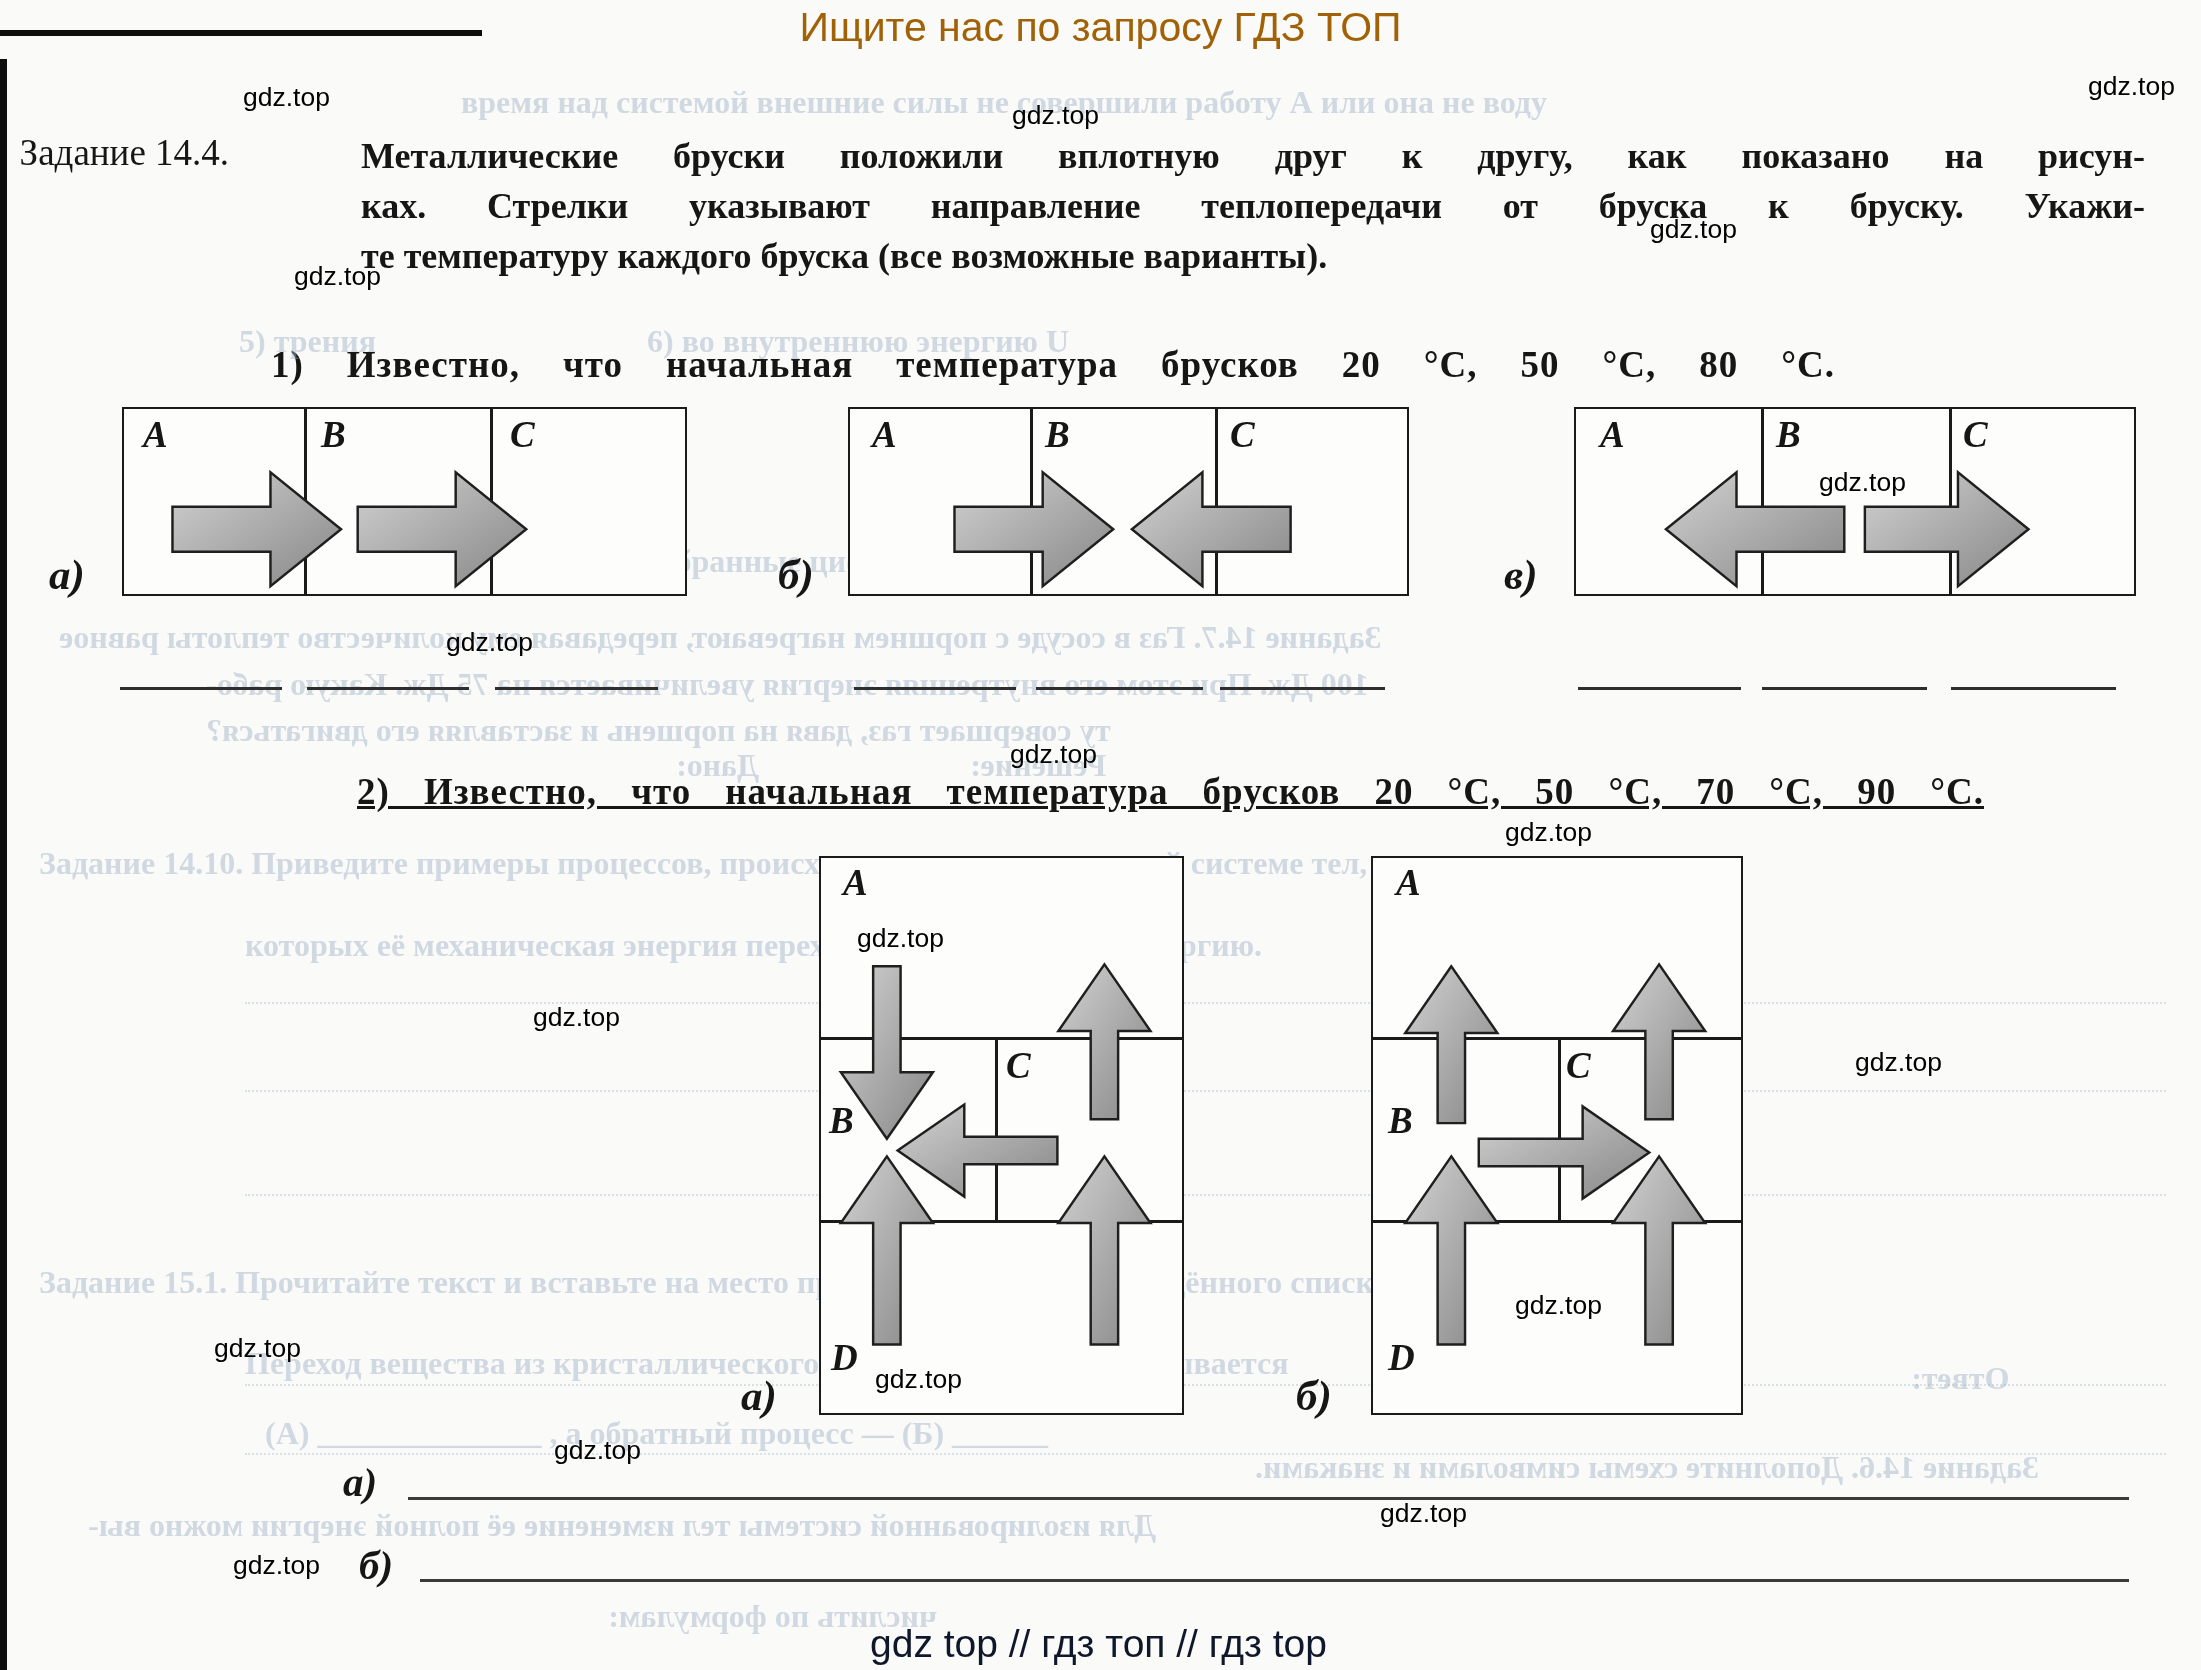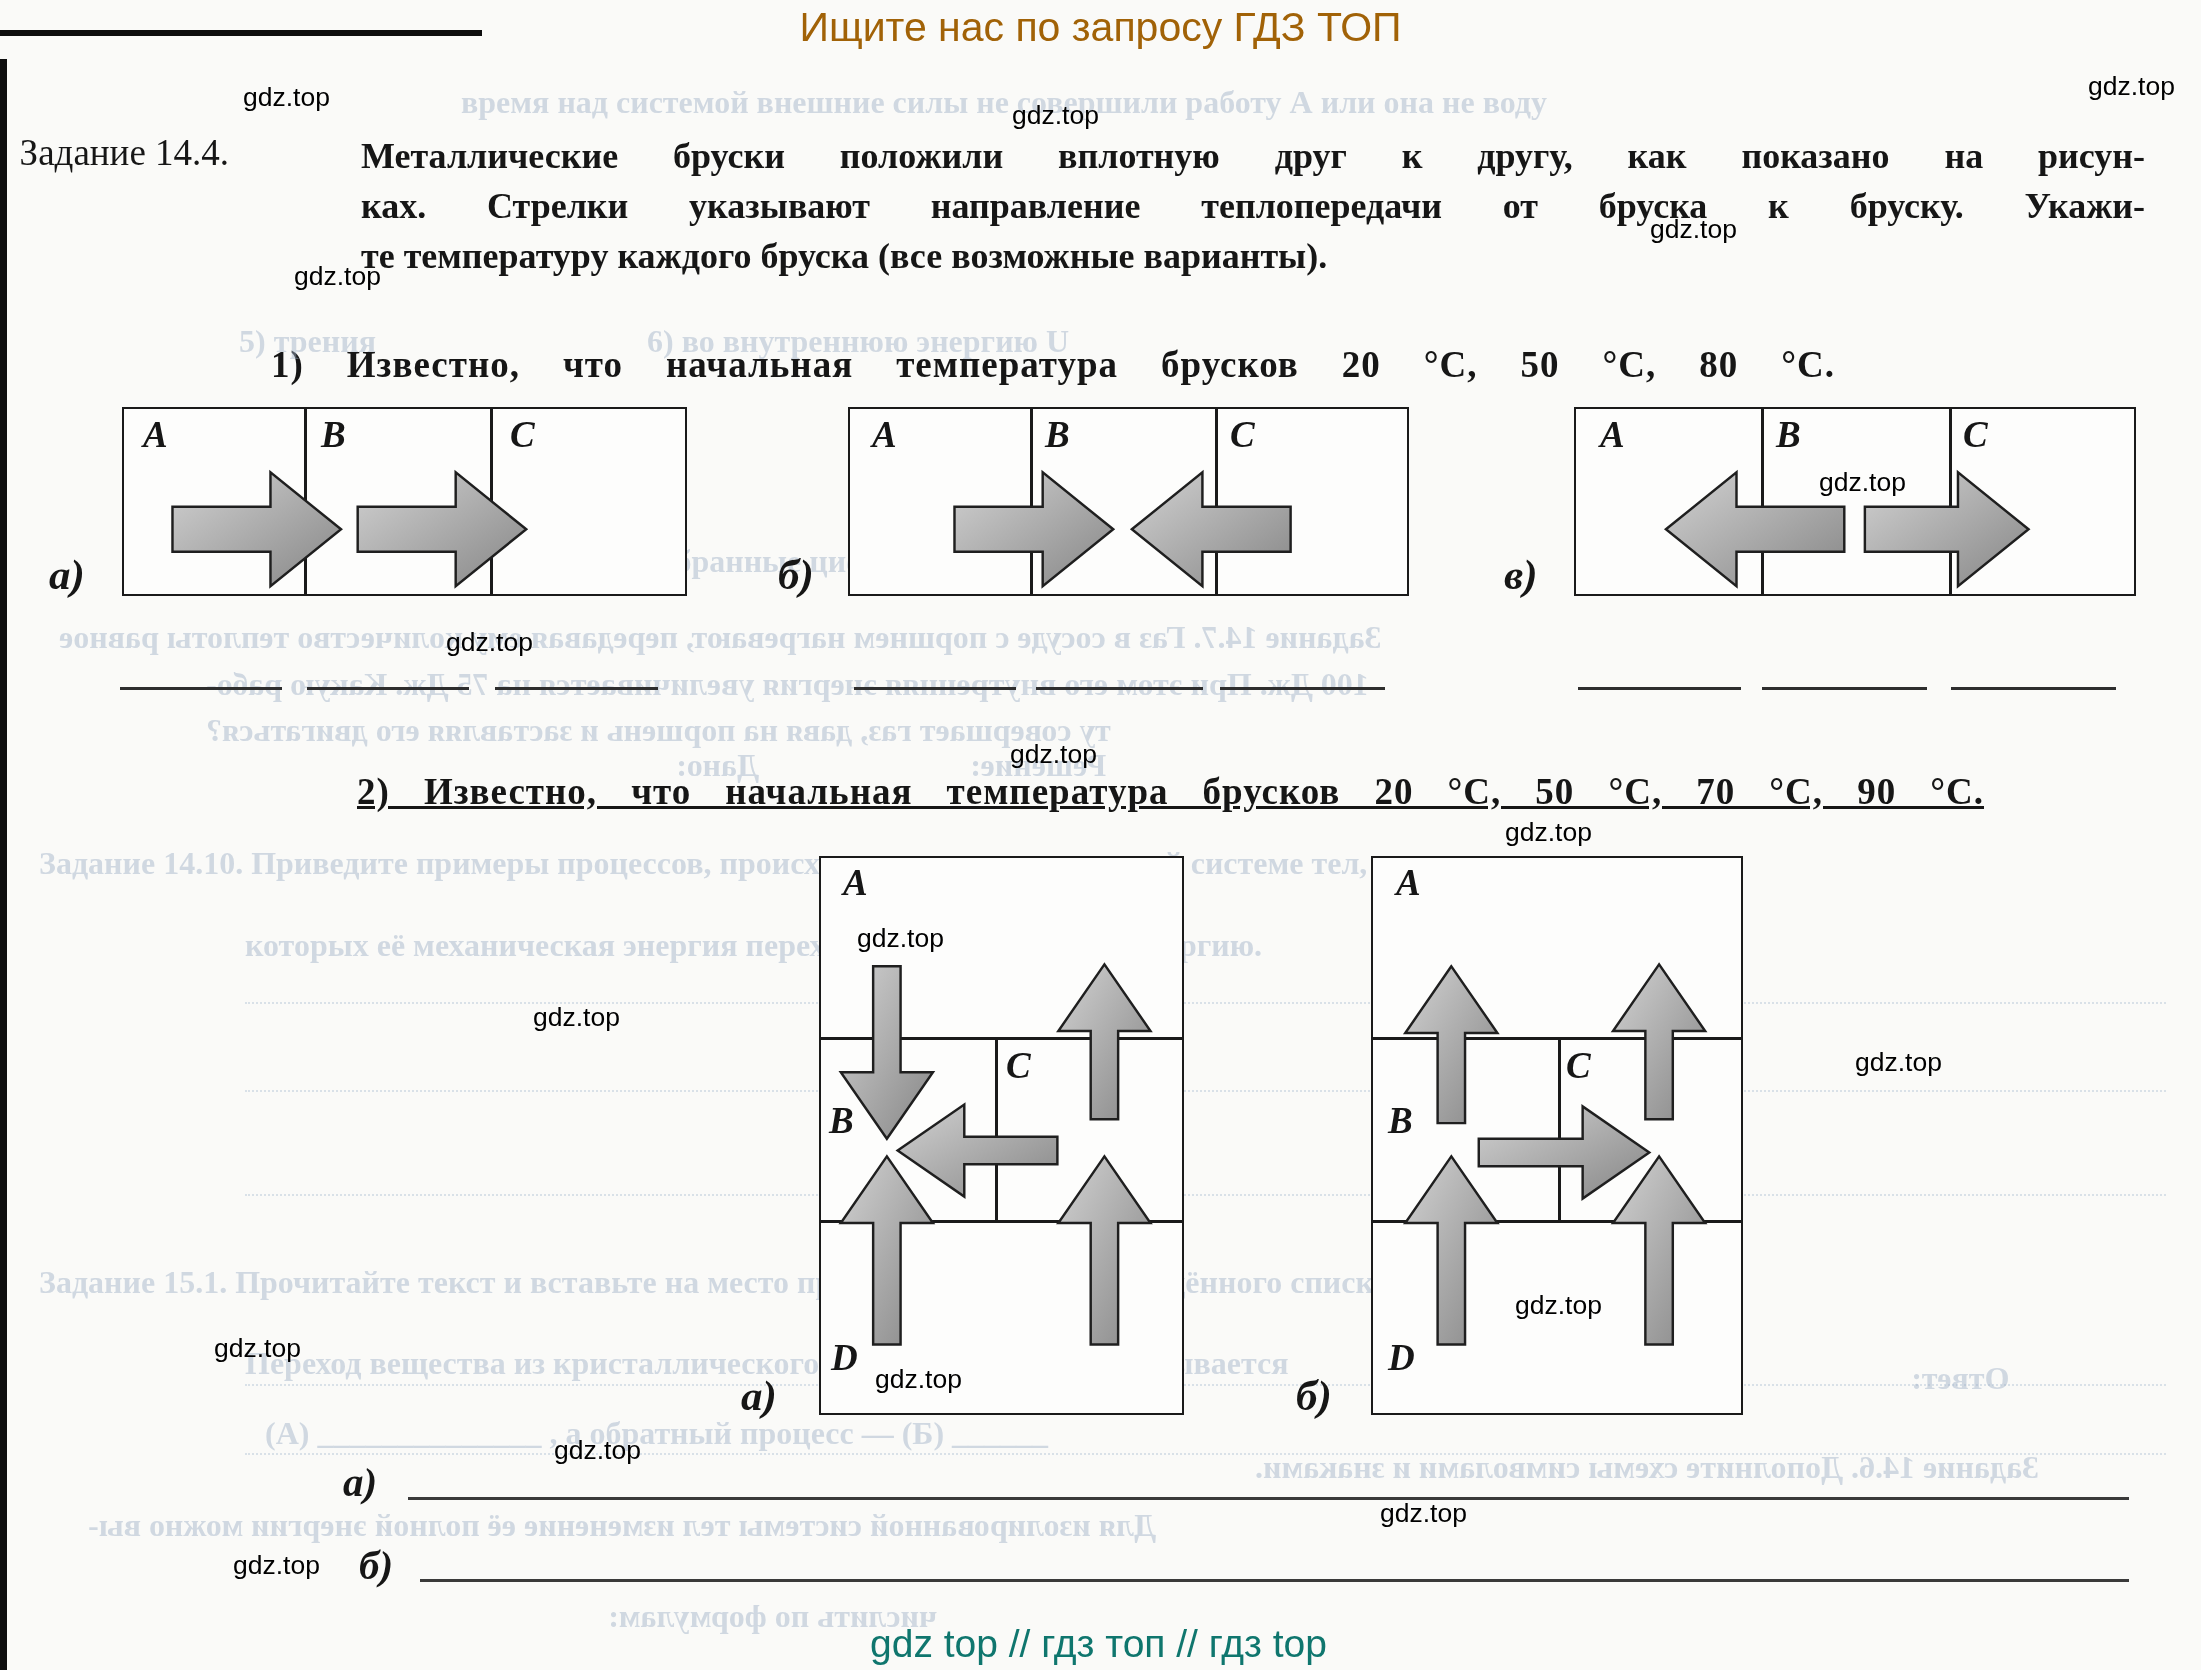--- a/index.html
+++ b/index.html
@@ -69,21 +69,21 @@
         <polygon points="905,1180 858,1248 891,1248 891,1372 919,1372 919,1248 952,1248" fill="url(#agrad)" stroke="#1f1f1f" stroke-width="2.5"></polygon>
         <polygon points="1127,1180 1080,1248 1113,1248 1113,1372 1141,1372 1141,1248 1174,1248" fill="url(#agrad)" stroke="#1f1f1f" stroke-width="2.5"></polygon>
         <polygon points="1481,986 1434,1054 1467,1054 1467,1146 1495,1146 1495,1054 1528,1054" fill="url(#agrad)" stroke="#1f1f1f" stroke-width="2.5"></polygon>
         <polygon points="1693,984 1646,1052 1679,1052 1679,1142 1707,1142 1707,1052 1740,1052" fill="url(#agrad)" stroke="#1f1f1f" stroke-width="2.5"></polygon>
         <polygon points="1683,1176 1615,1129 1615,1162 1509,1162 1509,1190 1615,1190 1615,1223" fill="url(#agrad)" stroke="#1f1f1f" stroke-width="2.5"></polygon>
         <polygon points="1481,1180 1434,1248 1467,1248 1467,1372 1495,1372 1495,1248 1528,1248" fill="url(#agrad)" stroke="#1f1f1f" stroke-width="2.5"></polygon>
         <polygon points="1693,1180 1646,1248 1679,1248 1679,1372 1707,1372 1707,1248 1740,1248" fill="url(#agrad)" stroke="#1f1f1f" stroke-width="2.5"></polygon>
       </g>
   </svg>
 
-  <div class="abs footer" style="color: #0f766e; left: 870px; top: 1622px;">gdz top  //  гдз топ  //  гдз top</div>
+  <div class="abs footer" style="color: #0f172a; left: 870px; top: 1622px;">gdz top  //  гдз топ  //  гдз top</div>
 <div class="abs edge" style="left: 0px; top: 59px; width: 6.9px; height: 1611px;"></div>
     <div class="abs edge" style="left: 0px; top: 30px; width: 482px; height: 5.9px;"></div>
     <div class="abs bleed" style="left: 461px; top: 86px;">время над системой внешние силы не совершили работу А или она не воду</div>
     <div class="abs bleed" style="left: 239px; top: 325px;">5) трения</div>
     <div class="abs bleed" style="left: 647px; top: 325px; text-align: right;">6) во внутреннюю энергию U</div>
     <div class="abs bleed" style="left: 316px; top: 408px;">3) выполняется</div>
     <div class="abs bleed" style="left: 921px; top: 408px;">7) увеличивается</div>
     <div class="abs bleed" style="left: 321px; top: 473px;">4) не выполняется</div>
     <div class="abs bleed" style="left: 921px; top: 473px;">8) остаётся неизменной</div>
     <div class="abs bleed" style="left: 329px; top: 545px;">Запишите в таблицу выбранные цифры под соответствующими буквами</div>

